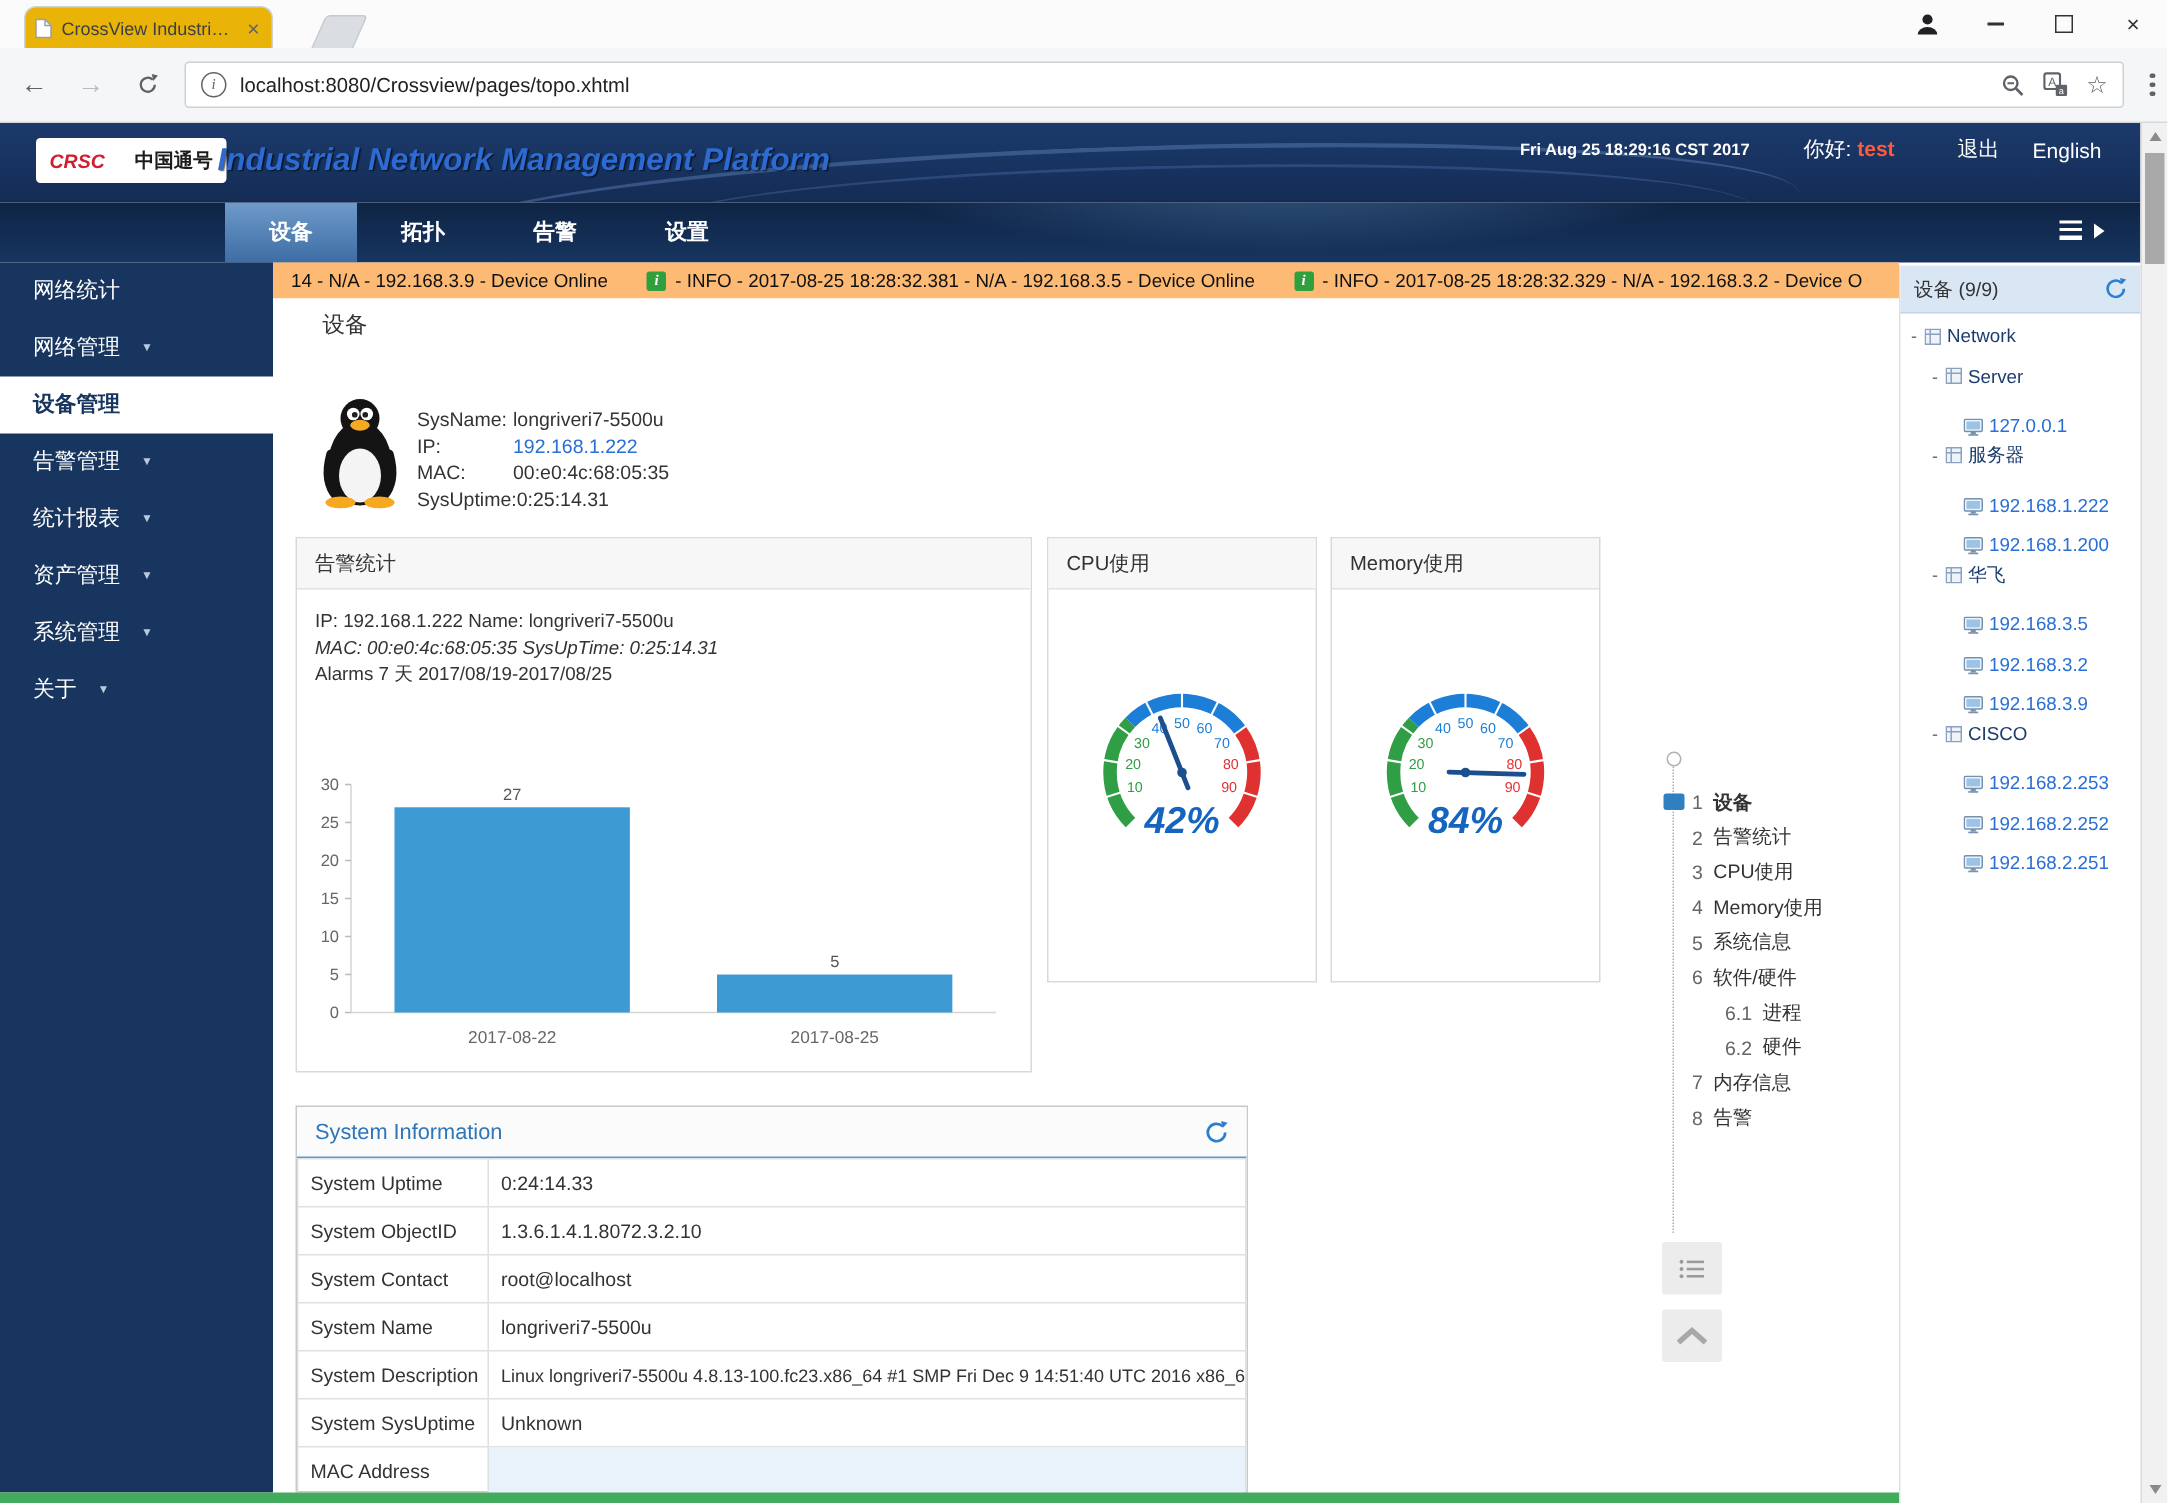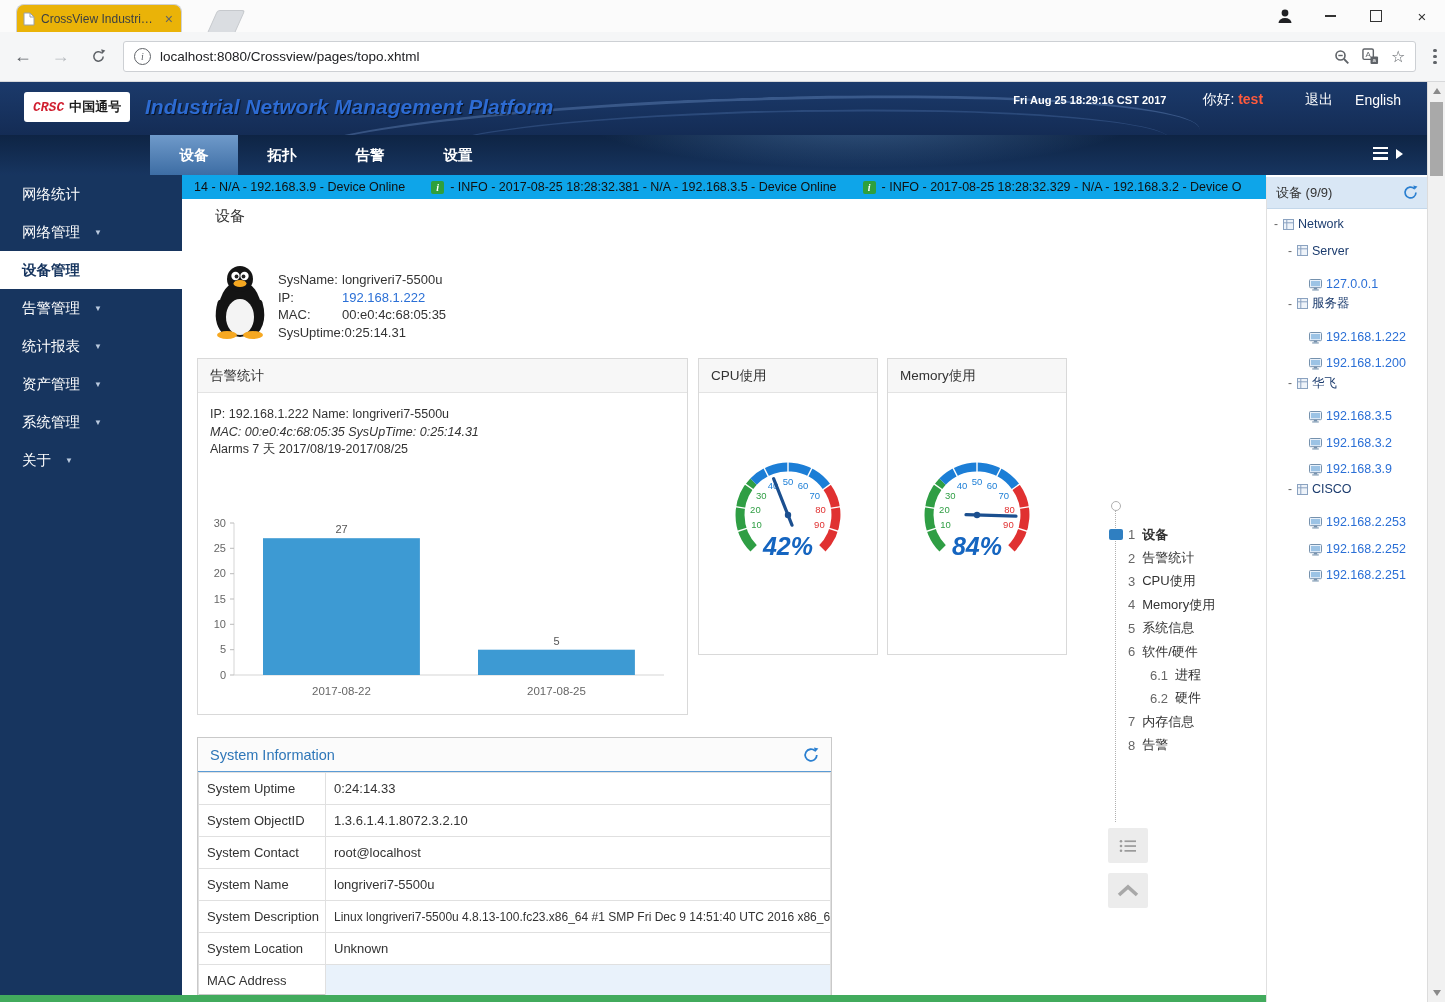--- a/index.html
+++ b/index.html
@@ -28,21 +28,21 @@
   .omni-ic{margin-left:12px;display:flex;align-items:center;}
   .star{font-size:16px;color:#5f6368;margin-left:12px;}
   .kebab{margin-left:9px;width:20px;display:flex;flex-direction:column;align-items:center;gap:2.5px;}
   .kebab i{width:3.5px;height:3.5px;border-radius:50%;background:#5f6368;display:block;}
 
   
   .app-header{position:absolute;left:0;top:82px;width:1427px;height:53px;background:linear-gradient(180deg,#1b3a6b 0%,#142c55 100%);overflow:hidden;}
   .swoosh{position:absolute;border-radius:50%;pointer-events:none;}
   .s1{left:280px;top:16px;width:920px;height:92px;border-top:3px solid rgba(126,166,220,.32);transform:rotate(-2deg);}
   .s2{left:430px;top:28px;width:740px;height:70px;border-top:2px solid rgba(96,136,196,.28);transform:rotate(-1deg);}
-  .logo-box{position:absolute;left:24px;top:10px;height:30px;background:#fff;border-radius:3px;display:flex;align-items:center;padding:0 9px;gap:5px;font-family:Liberation Mono, monospace;}
+  .logo-box{position:absolute;left:24px;top:10px;height:30px;background:#fff;border-radius:3px;display:flex;align-items:center;padding:0 9px;gap:20px;}
   .logo-red{color:#d01f2f;font-weight:bold;font-style:italic;font-size:13px;}
   .logo-dark{color:#1c1c1c;font-weight:bold;font-size:13px;}
   .app-title{position:absolute;left:145px;top:0;height:53px;line-height:50px;font-size:21px;font-weight:bold;font-style:italic;color:#2d6bd2;text-shadow:1px 1px 1px rgba(0,0,0,.65);}
   .header-right{position:absolute;right:26px;top:9px;display:flex;align-items:center;color:#fff;}
   .hdr-datetime{font-size:11px;font-weight:bold;margin-right:36px;}
   .hdr-greet{font-size:14px;margin-right:20px;}
   .uname{color:#ff5a3c;font-weight:bold;}
   .hdr-link{font-size:14px;color:#fff;text-decoration:none;margin-left:22px;}
 
   
@@ -241,21 +241,21 @@
     <div class="nav-menu">
       <span class="bars">
           <i></i>
           <i></i>
           <i></i>
         </span>
         <span class="tri"></span>
     </div>
   </div>
 
-  <div class="ticker" style="background: #0ea5e9; padding-left: 12px;">
+  <div class="ticker" style="background: #fdba74; padding-left: 12px;">
     <span class="tick-item">
       <span>14 - N/A - 192.168.3.9 - Device Online</span>
     </span>
     <span class="tick-item">
       <span class="info-chip">i</span>
       <span>- INFO - 2017-08-25 18:28:32.381 - N/A - 192.168.3.5 - Device Online</span>
     </span>
     <span class="tick-item">
       <span class="info-chip">i</span>
       <span>- INFO - 2017-08-25 18:28:32.329 - N/A - 192.168.3.2 - Device O</span>
@@ -423,21 +423,21 @@
             </tr>
         <tr>
               <td class="lbl">System Name</td>
               <td class="val">longriveri7-5500u</td>
             </tr>
         <tr>
               <td class="lbl">System Description</td>
               <td class="val small">Linux longriveri7-5500u 4.8.13-100.fc23.x86_64 #1 SMP Fri Dec 9 14:51:40 UTC 2016 x86_64</td>
             </tr>
         <tr>
-              <td class="lbl">System Location</td>
+              <td class="lbl">System SysUptime</td>
               <td class="val">Unknown</td>
             </tr>
         <tr>
               <td class="lbl">MAC Address</td>
               <td class="val hl"></td>
             </tr>
       </tbody>
         </table>
     </div>
 

